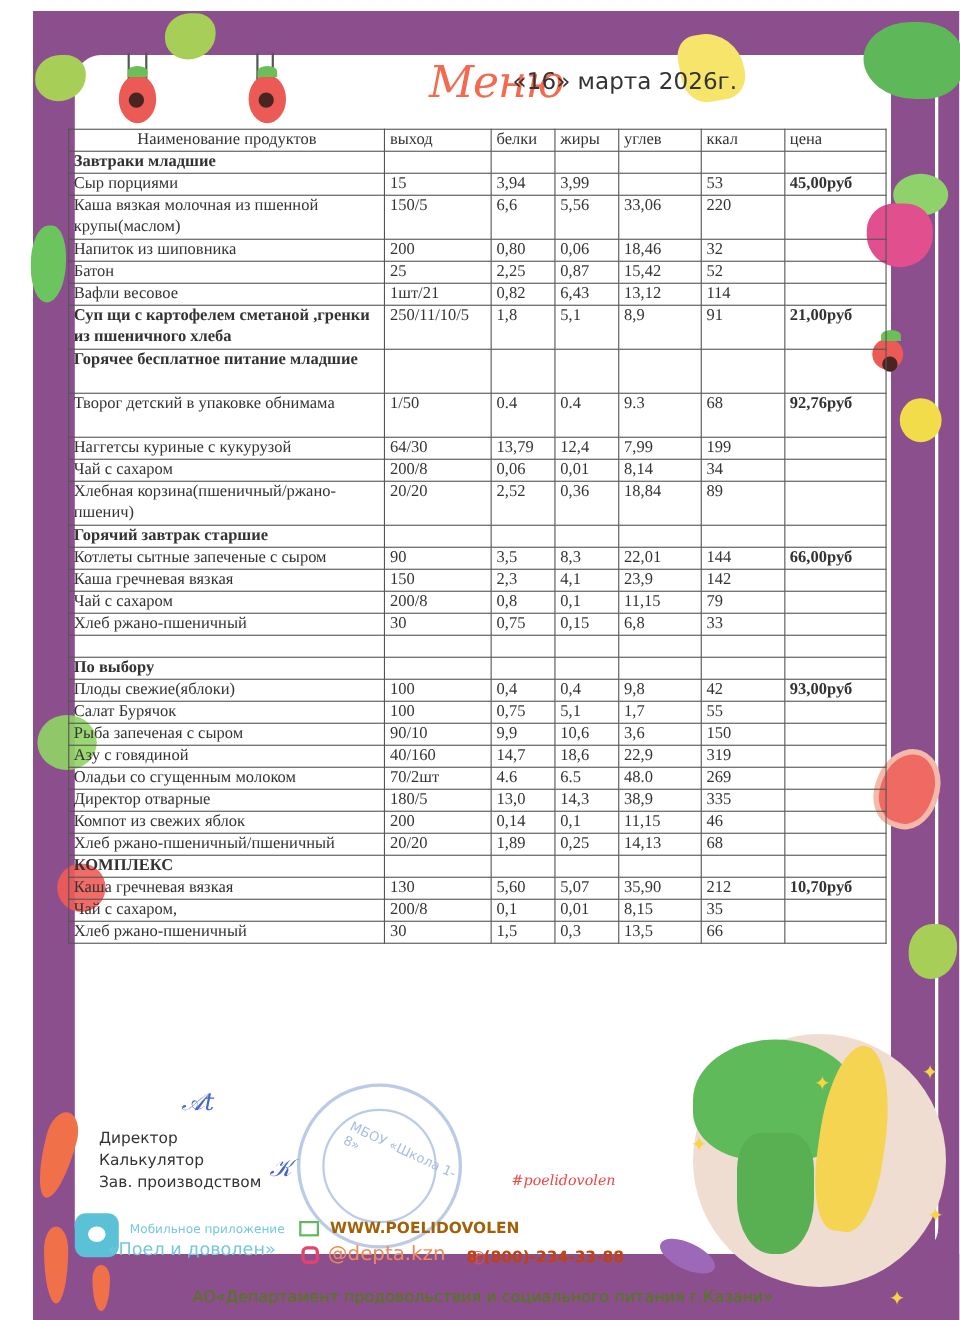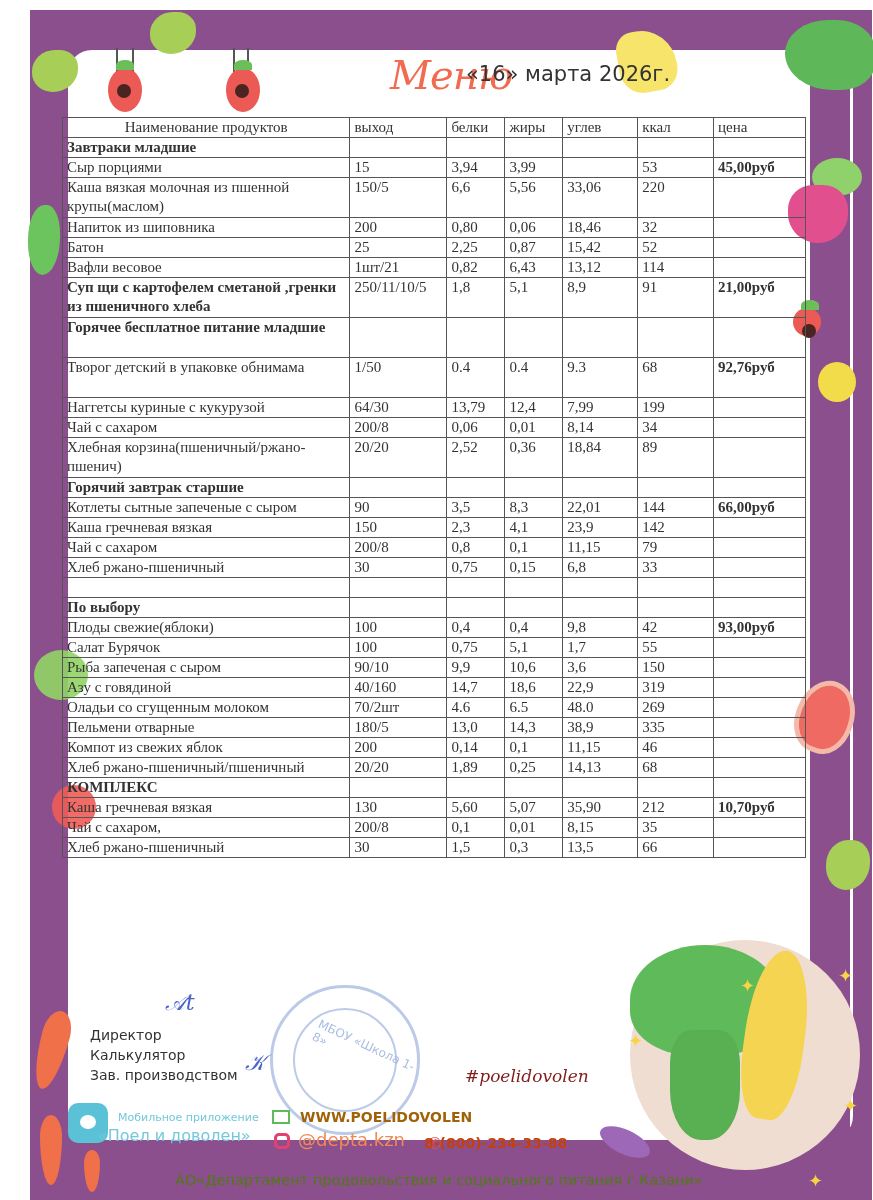--- a/index.html
+++ b/index.html
@@ -96,21 +96,21 @@
   .app-icon { position: absolute; left: 68px; top: 1103px; width: 40px; height: 40px; background: #5ac1d6; border-radius: 10px; }
   .app-icon::after { content: ""; position: absolute; left: 12px; top: 12px; width: 16px; height: 14px; background: #fff; border-radius: 50%; }
   .app-label { position: absolute; left: 118px; top: 1111px; font-family: "DejaVu Sans", sans-serif; font-size: 11px; color: #73c8dc; }
   .app-name { position: absolute; left: 98px; top: 1126px; font-family: "DejaVu Sans", sans-serif; font-size: 16px; color: #73c8dc; }
   .web-icon { position: absolute; left: 272px; top: 1110px; width: 18px; height: 14px; border: 2px solid #5fba5a; }
   .web { position: absolute; left: 300px; top: 1109px; font-family: "DejaVu Sans", sans-serif; font-size: 14px; font-weight: bold; color: #a16207; }
   .insta-icon { position: absolute; left: 274px; top: 1133px; width: 16px; height: 16px; border: 3px solid #e4416f; border-radius: 5px; }
   .insta { position: absolute; left: 298px; top: 1129px; font-family: "DejaVu Sans", sans-serif; font-size: 18px; color: #ef8a56; }
   .phone-icon { position: absolute; left: 428px; top: 1134px; font-size: 16px; color: #e84e4e; font-family: "DejaVu Sans", sans-serif; }
   .phone { position: absolute; left: 424px; top: 1135px; font-family: "DejaVu Sans", sans-serif; font-size: 14px; font-weight: bold; color: #c2410c; }
-  .hashtag { position: absolute; left: 465px; top: 1066px; font-family: "DejaVu Serif", serif; font-style: italic; font-size: 17px; color: #7f1d1d; }
+  .hashtag { position: absolute; left: 465px; top: 1066px; font-family: "DejaVu Serif", serif; font-style: italic; font-size: 13px; color: #ef4444; }
   .org { position: absolute; left: 175px; top: 1172px; font-family: "DejaVu Sans", sans-serif; font-size: 14.5px; color: #4d7c0f; }
 </style>
 </head>
 <body>
 
 <div class="frame"></div>
 <div class="inner"></div>
 <div class="inner-right-gap"></div>
 <div class="footer-band"></div>
 
@@ -386,21 +386,21 @@
       <tr class="row ">
         <td class="name">Оладьи  со сгущенным молоком</td>
         <td>70/2шт</td>
         <td>4.6</td>
         <td>6.5</td>
         <td>48.0</td>
         <td>269</td>
         <td class="price"></td>
       </tr>
       <tr class="row ">
-        <td class="name">Пельмени отварные</td>
+        <td class="name">Директор отварные</td>
         <td>180/5</td>
         <td>13,0</td>
         <td>14,3</td>
         <td>38,9</td>
         <td>335</td>
         <td class="price"></td>
       </tr>
       <tr class="row ">
         <td class="name">Компот из свежих яблок</td>
         <td>200</td>

